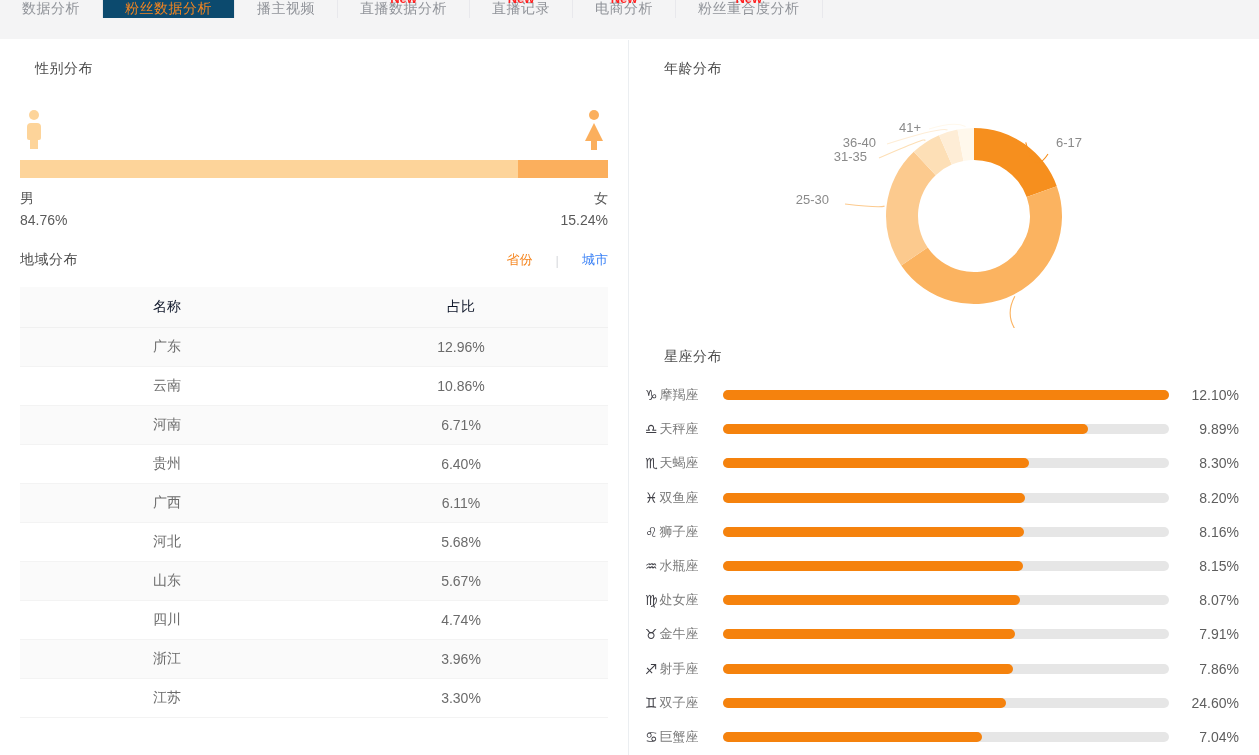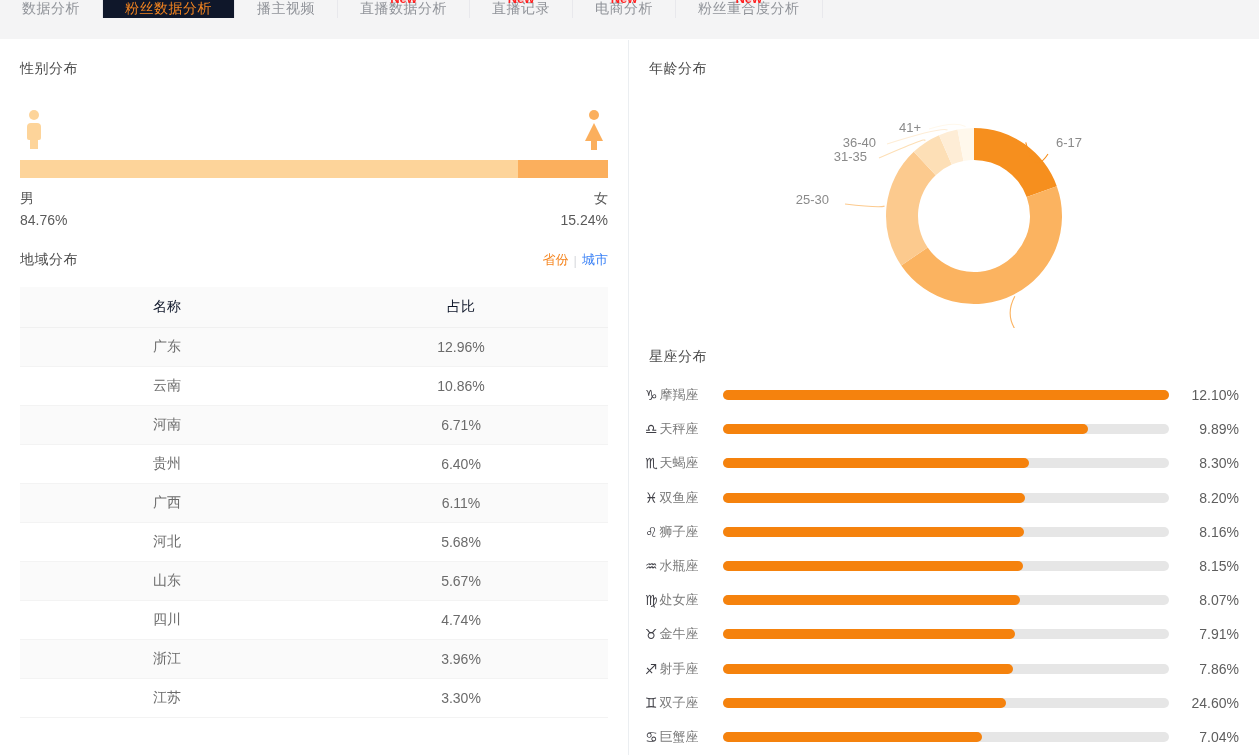--- a/index.html
+++ b/index.html
@@ -29,21 +29,21 @@
     font-size: 14px;
     color: #909399;
     background: #f4f4f5;
     border-right: 1px solid #e8e8ec;
     white-space: nowrap;
     cursor: pointer;
     letter-spacing: .5px;
   }
   .tab:first-child { border-left: none; }
   .tab.active {
-    background: #0f172a;
+    background: #0c4a6e;
     color: #f5851f;
     border-right: 1px solid #e8e8ec;
   }
   .tab .newbadge {
     position: absolute;
     top: -9px;
     left: 50%;
     transform: translateX(-50%);
     font-size: 13px;
     font-weight: bold;
@@ -64,36 +64,36 @@
   }
   .col-right {
     width: 630px;
     padding: 0;
     position: relative;
   }
 
   .panel-title {
     font-size: 14px;
     color: #4c4c4c;
-    padding: 20px 0 0 20px;
+    padding: 20px 0 0 35px;
     letter-spacing: .5px;
   }
   .panel-title-row {
     display: flex;
     align-items: center;
     justify-content: space-between;
     padding: 0 20px;
   }
   .panel-title-row .panel-title { padding-left: 0; }
 
   .toggle {
     font-size: 13px;
     display: flex;
     align-items: center;
-    gap: 5px;
+    gap: 23px;
     padding-top: 20px;
   }
   .toggle .opt { color: #3b82f6; cursor: pointer; }
   .toggle .opt.on { color: #f5851f; }
   .toggle .sep { color: #d8dade; }
 
   
   .gender-wrap { padding: 28px 20px 0 20px; }
   .gender-icons {
     display: flex;

